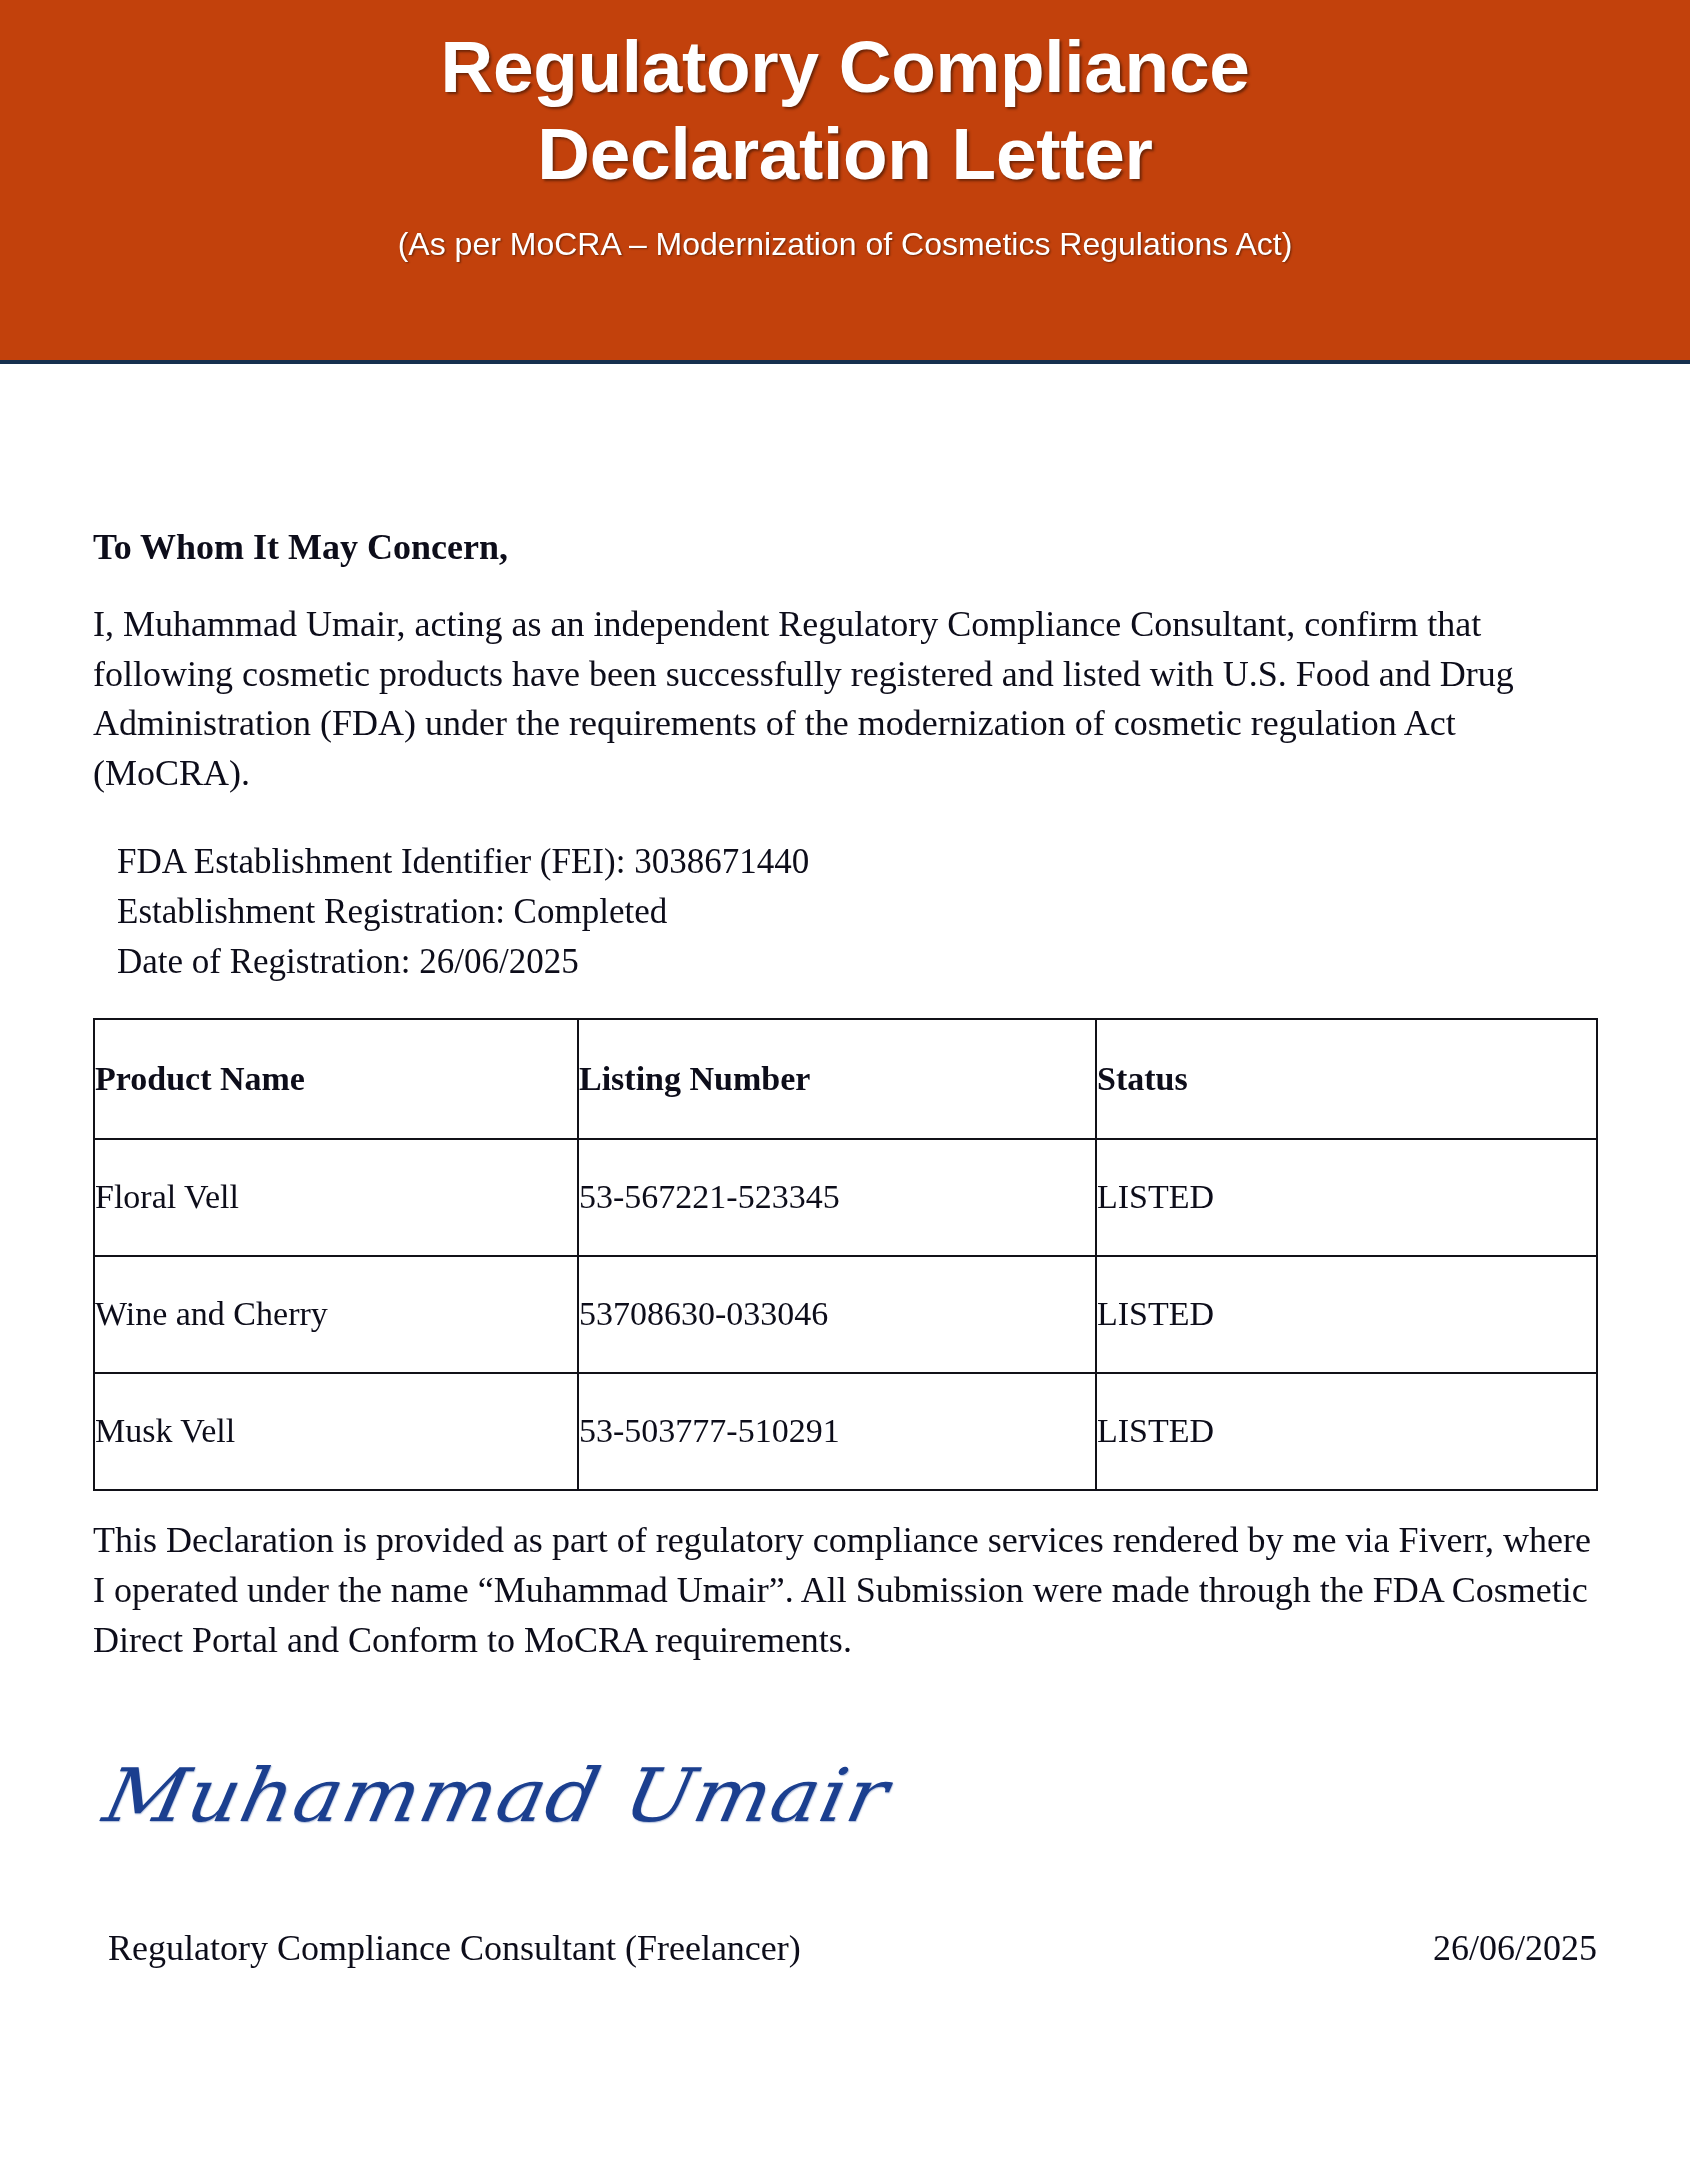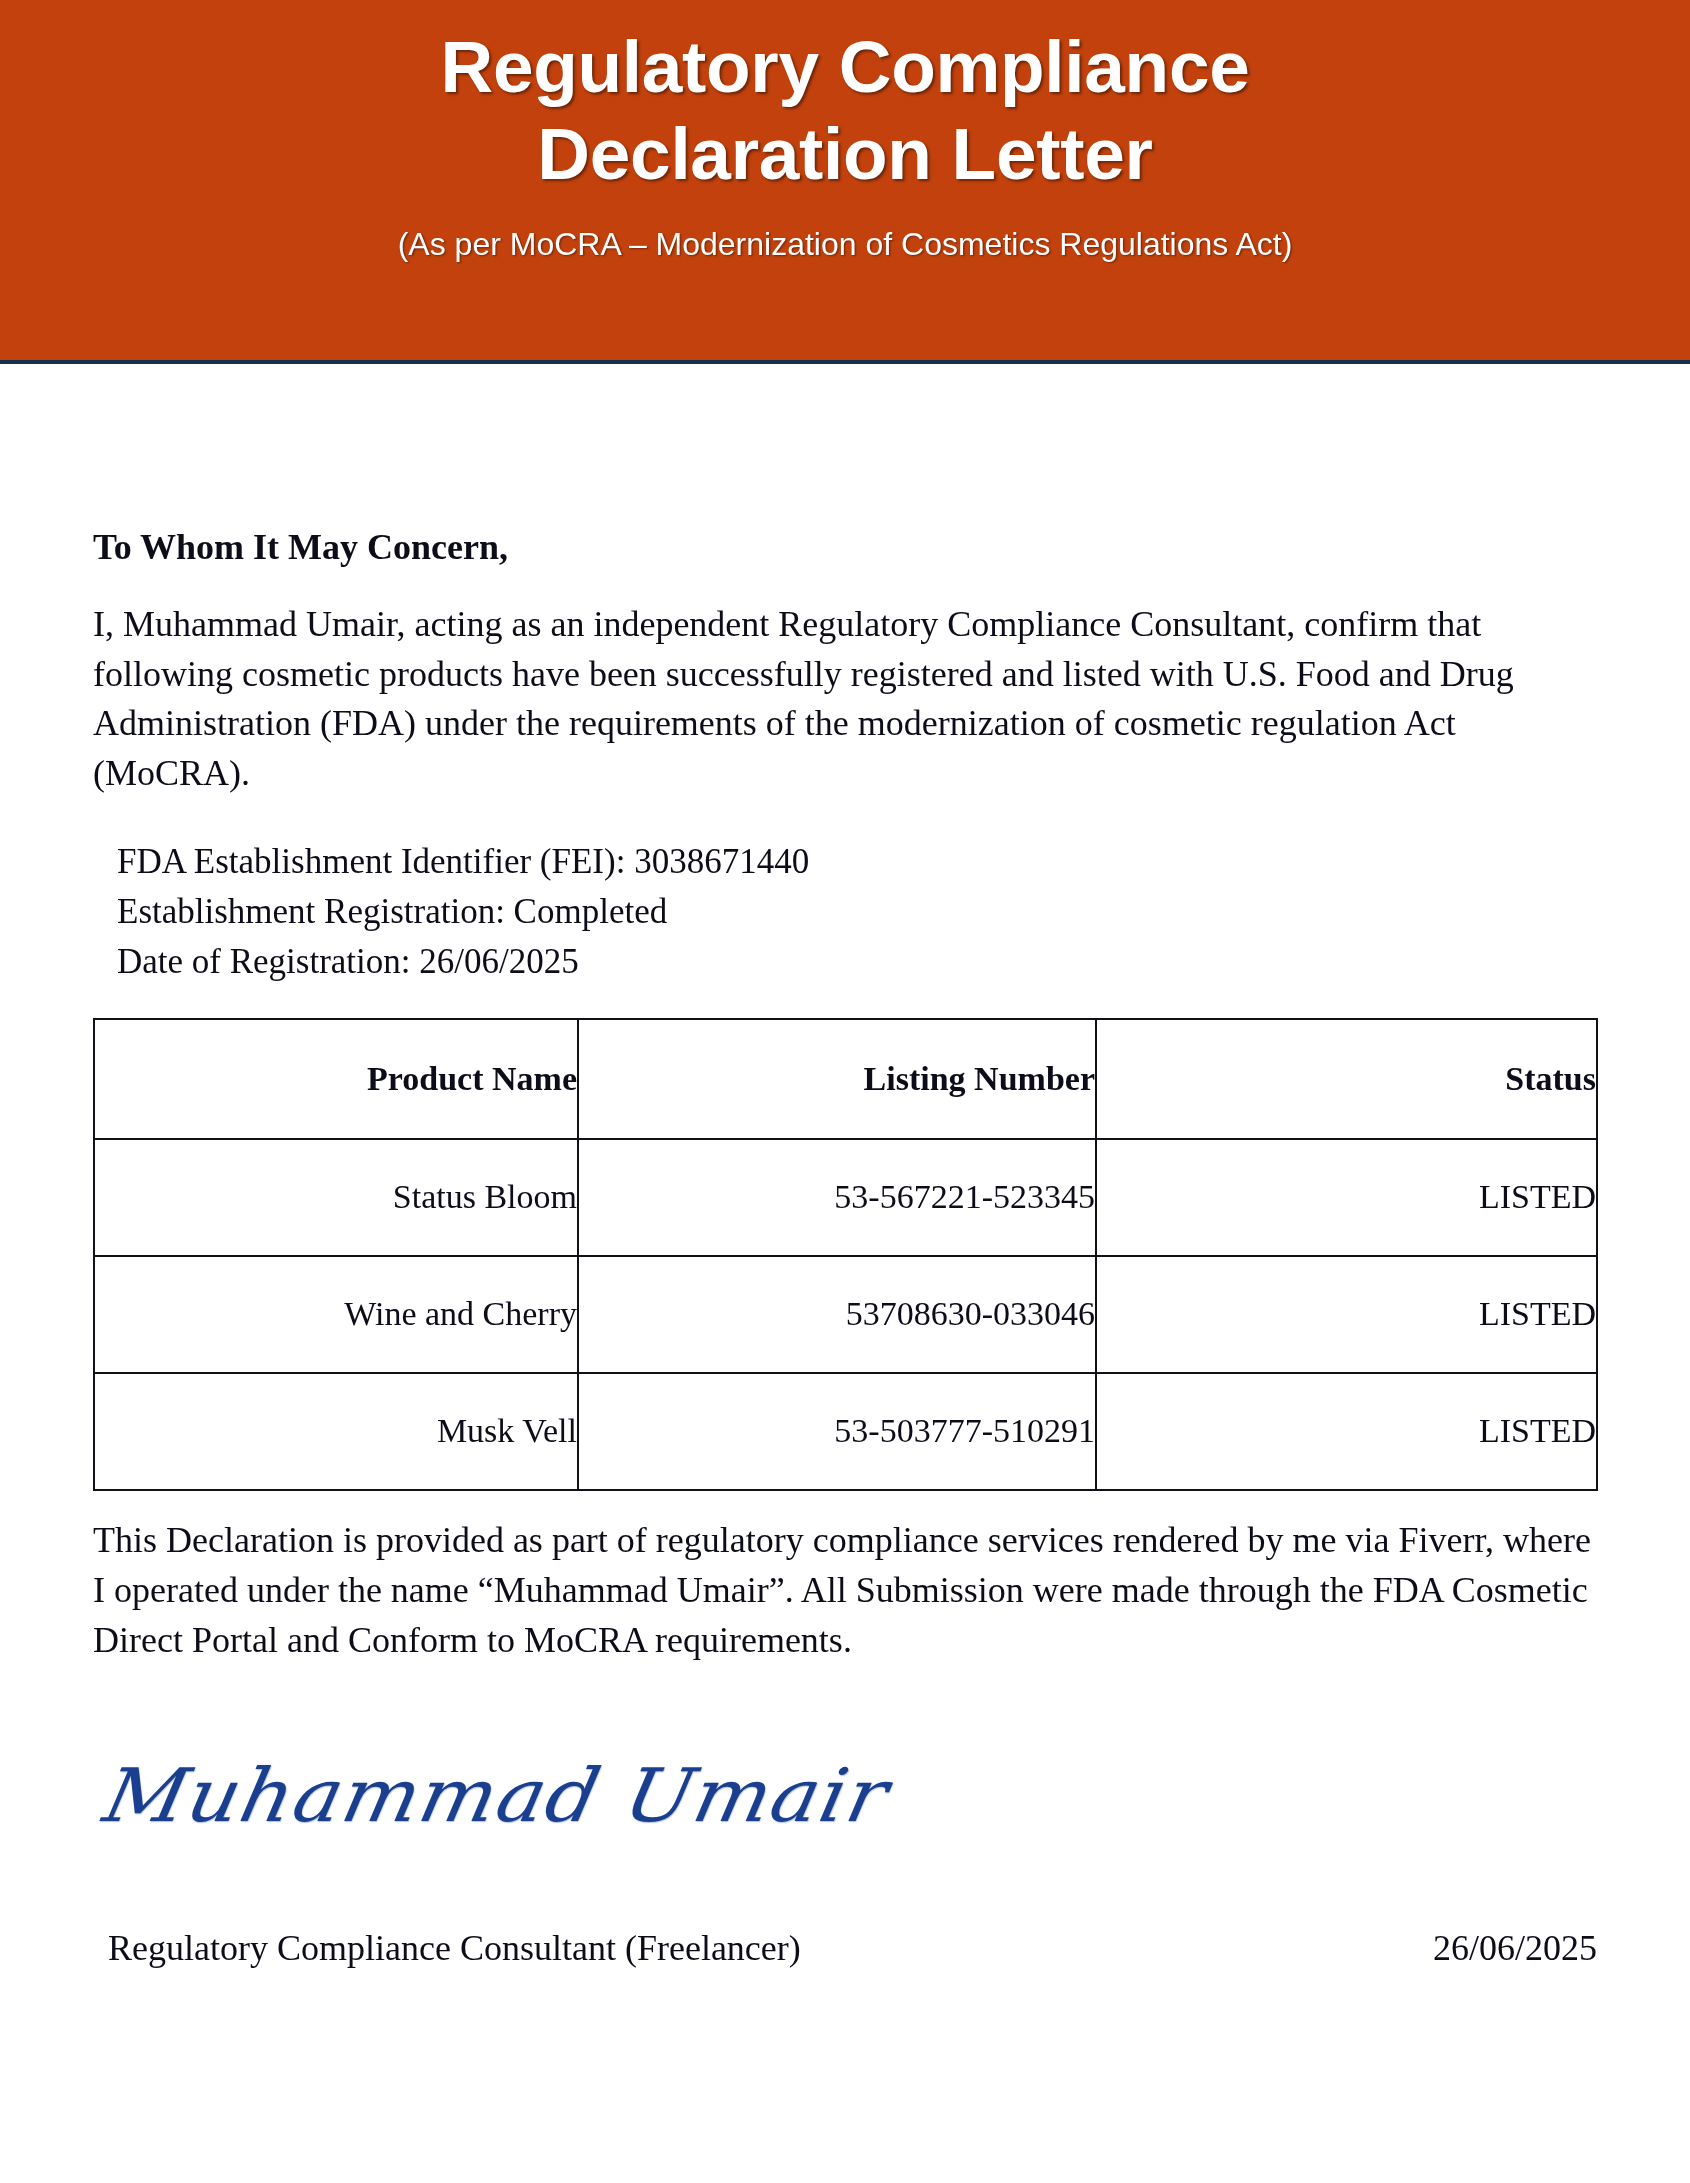--- a/index.html
+++ b/index.html
@@ -86,21 +86,21 @@
   
   .products-table {
     margin-top: 30px;
     width: 1503px;
     border-collapse: collapse;
     table-layout: fixed;
   }
   .products-table td,
   .products-table th {
     border: 2.7px solid #111118;
-    text-align: right;
+    text-align: left;
     vertical-align: middle;
     font-size: 34px;
     padding: 0;
     margin-top: 26px;
   }
   .products-table th {
     font-weight: bold;
     height: 118px;
   }
   .products-table td {
@@ -186,21 +186,21 @@
       </colgroup>
       <thead>
         <tr>
           <th>Product Name</th>
           <th>Listing Number</th>
           <th>Status</th>
         </tr>
       </thead>
       <tbody>
         <tr>
-          <td>Status Bloom</td>
+          <td>Floral Vell</td>
           <td>53-567221-523345</td>
           <td>LISTED</td>
         </tr>
         <tr>
           <td>Wine and Cherry</td>
           <td>53708630-033046</td>
           <td>LISTED</td>
         </tr>
         <tr>
           <td>Musk Vell</td>

